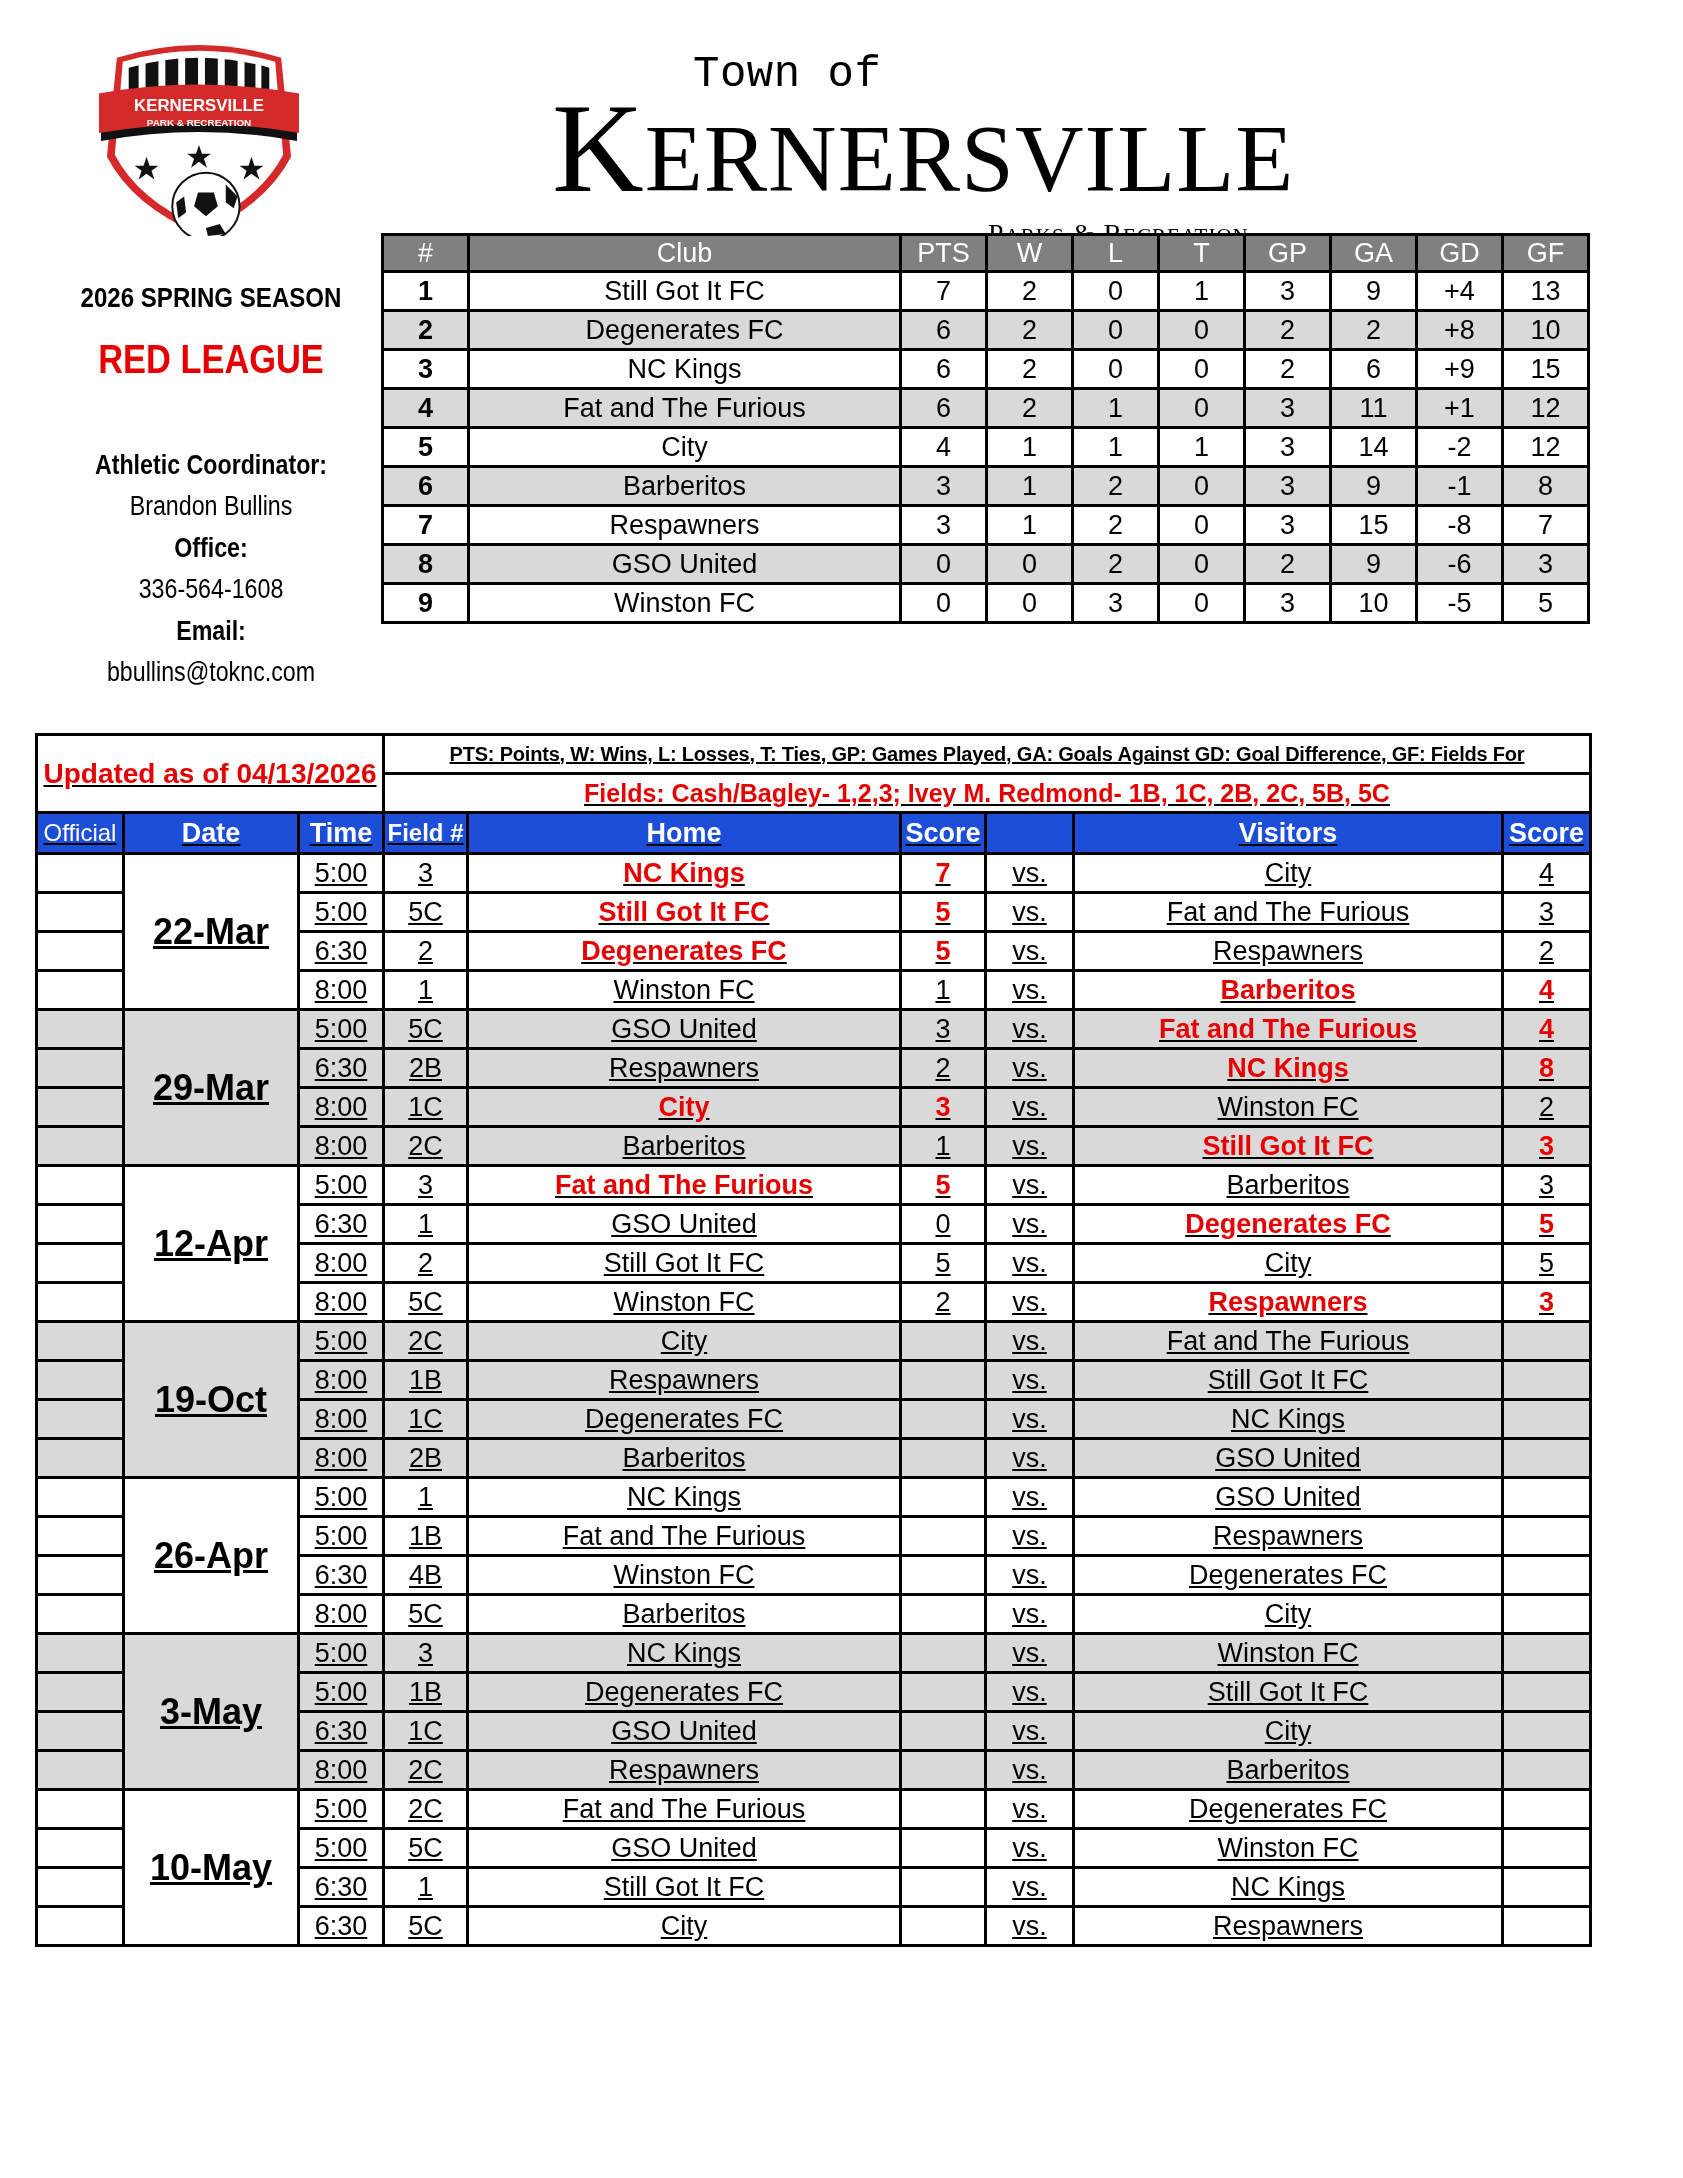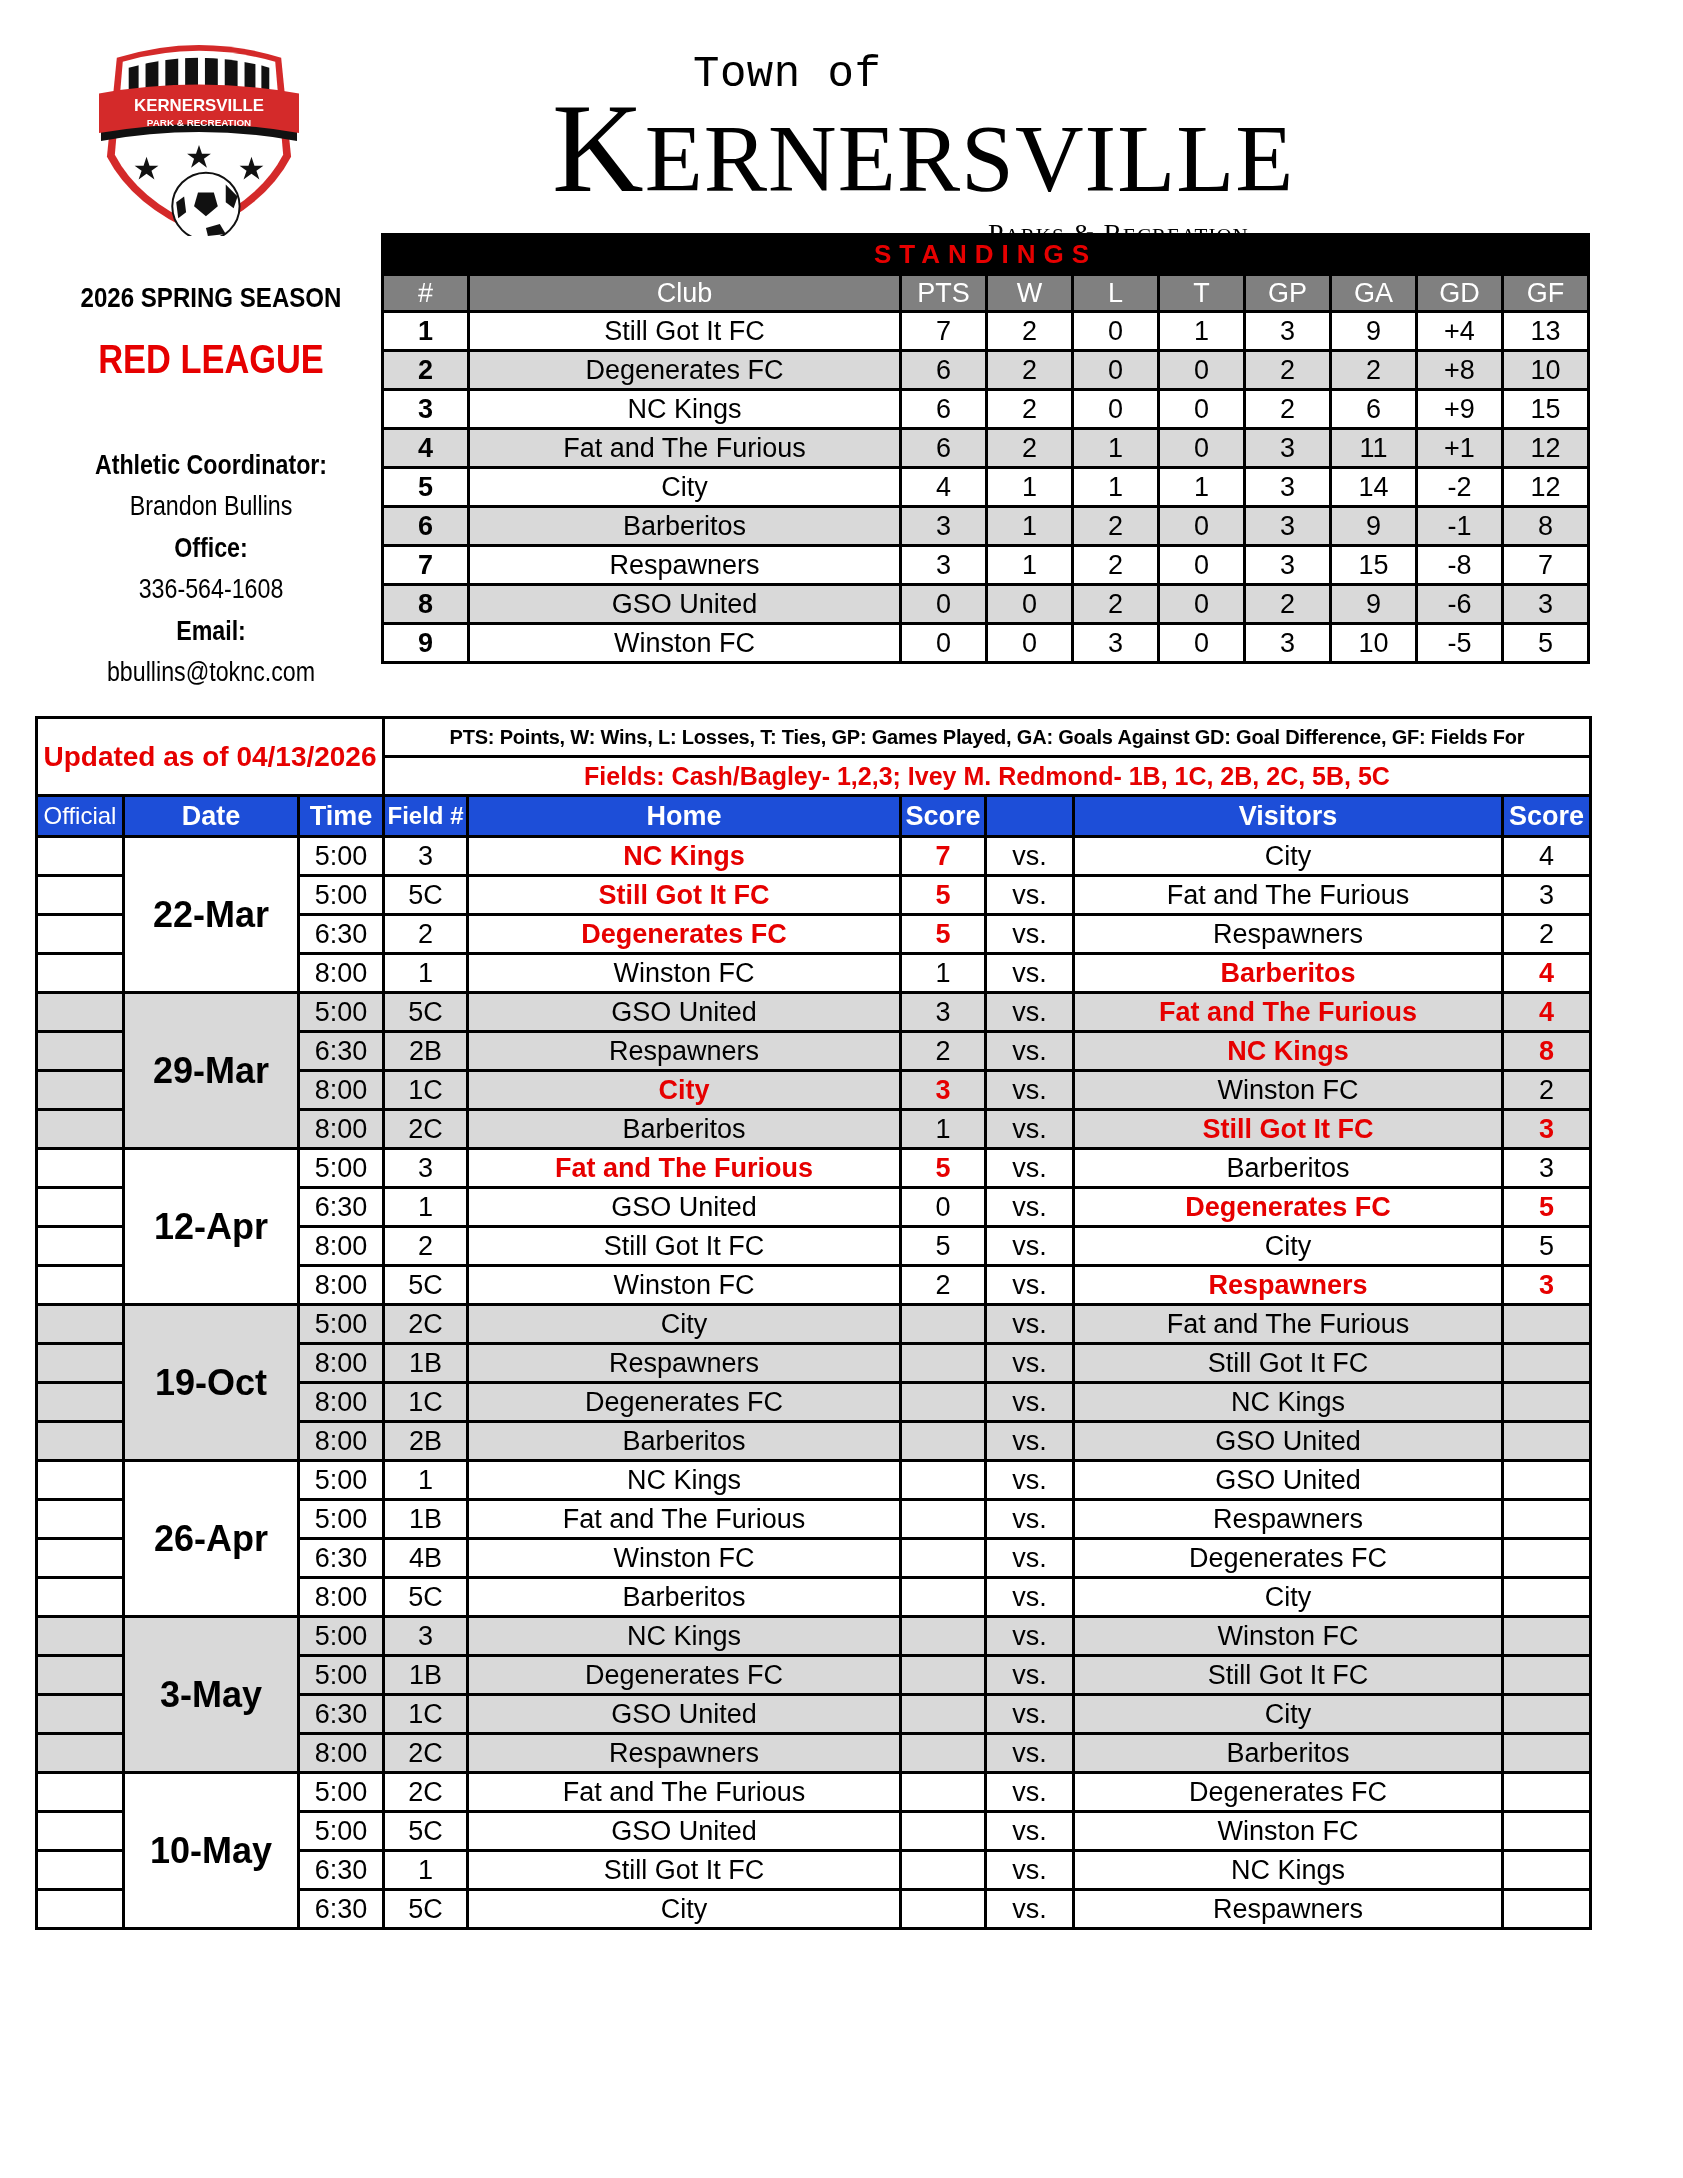--- a/index.html
+++ b/index.html
@@ -27,21 +27,21 @@
   
   #standings { left:381px; top:233px; width:1208px; border-collapse:collapse; table-layout:fixed; }
   #standings td, #standings th { border:3px solid #000; text-align:center; padding:0; font-weight:normal; font-size:27px; height:36px; }
   #standings .title-row td { background:#000; color:#e60000; font-weight:bold; letter-spacing:8px; font-size:26px; height:37px; }
   #standings .head-row th { background:#808080; color:#fff; font-size:27px; height:34px; }
   #standings tbody td { height:36px; }
   #standings tbody tr.shade td { background:#d9d9d9; }
   #standings .rank { font-weight:bold; }
 
   
-  #schedule { left:35px; top:716px; width:1554px; border-collapse:collapse; table-layout:fixed; }
+  #schedule { left:35px; top:733px; width:1554px; border-collapse:collapse; table-layout:fixed;text-decoration:underline; }
   #schedule td, #schedule th { border:3px solid #000; text-align:center; padding:0; font-size:27px; font-weight:normal; }
   #schedule .top-row td { height:36px; }
   #schedule .updated { color:#e60000; font-weight:bold; font-size:28px; }
   #schedule .legend { font-size:20px; font-weight:bold; white-space:nowrap; letter-spacing:-0.2px; }
   #schedule .fields { color:#e60000; font-weight:bold; font-size:25px; }
   #schedule .head th { background:#1d4ed8; color:#fff; font-weight:bold; height:38px; font-size:27px; border-left-color:#000; border-right-color:#000; }
   #schedule .head th.official { font-weight:normal; font-size:24px; }
   #schedule tbody.games td { height:36px; }
   #schedule tr.shade td { background:#d9d9d9; }
   #schedule td.date { font-weight:bold; font-size:36px; }
@@ -99,23 +99,20 @@
     <col style="width:86px">
       <col style="width:86px">
       <col style="width:86px">
       <col style="width:86px">
     <col style="width:86px">
       <col style="width:86px">
       <col style="width:86px">
       <col style="width:86px">
   </colgroup>
   <thead>
-    <tr class="title-row">
-        <td colspan="10">STANDINGS</td>
-      </tr>
     <tr class="head-row">
       <th>#</th>
       <th>Club</th>
       <th>PTS</th>
       <th>W</th>
       <th>L</th>
       <th>T</th>
       <th>GP</th>
       <th>GA</th>
       <th>GD</th>

